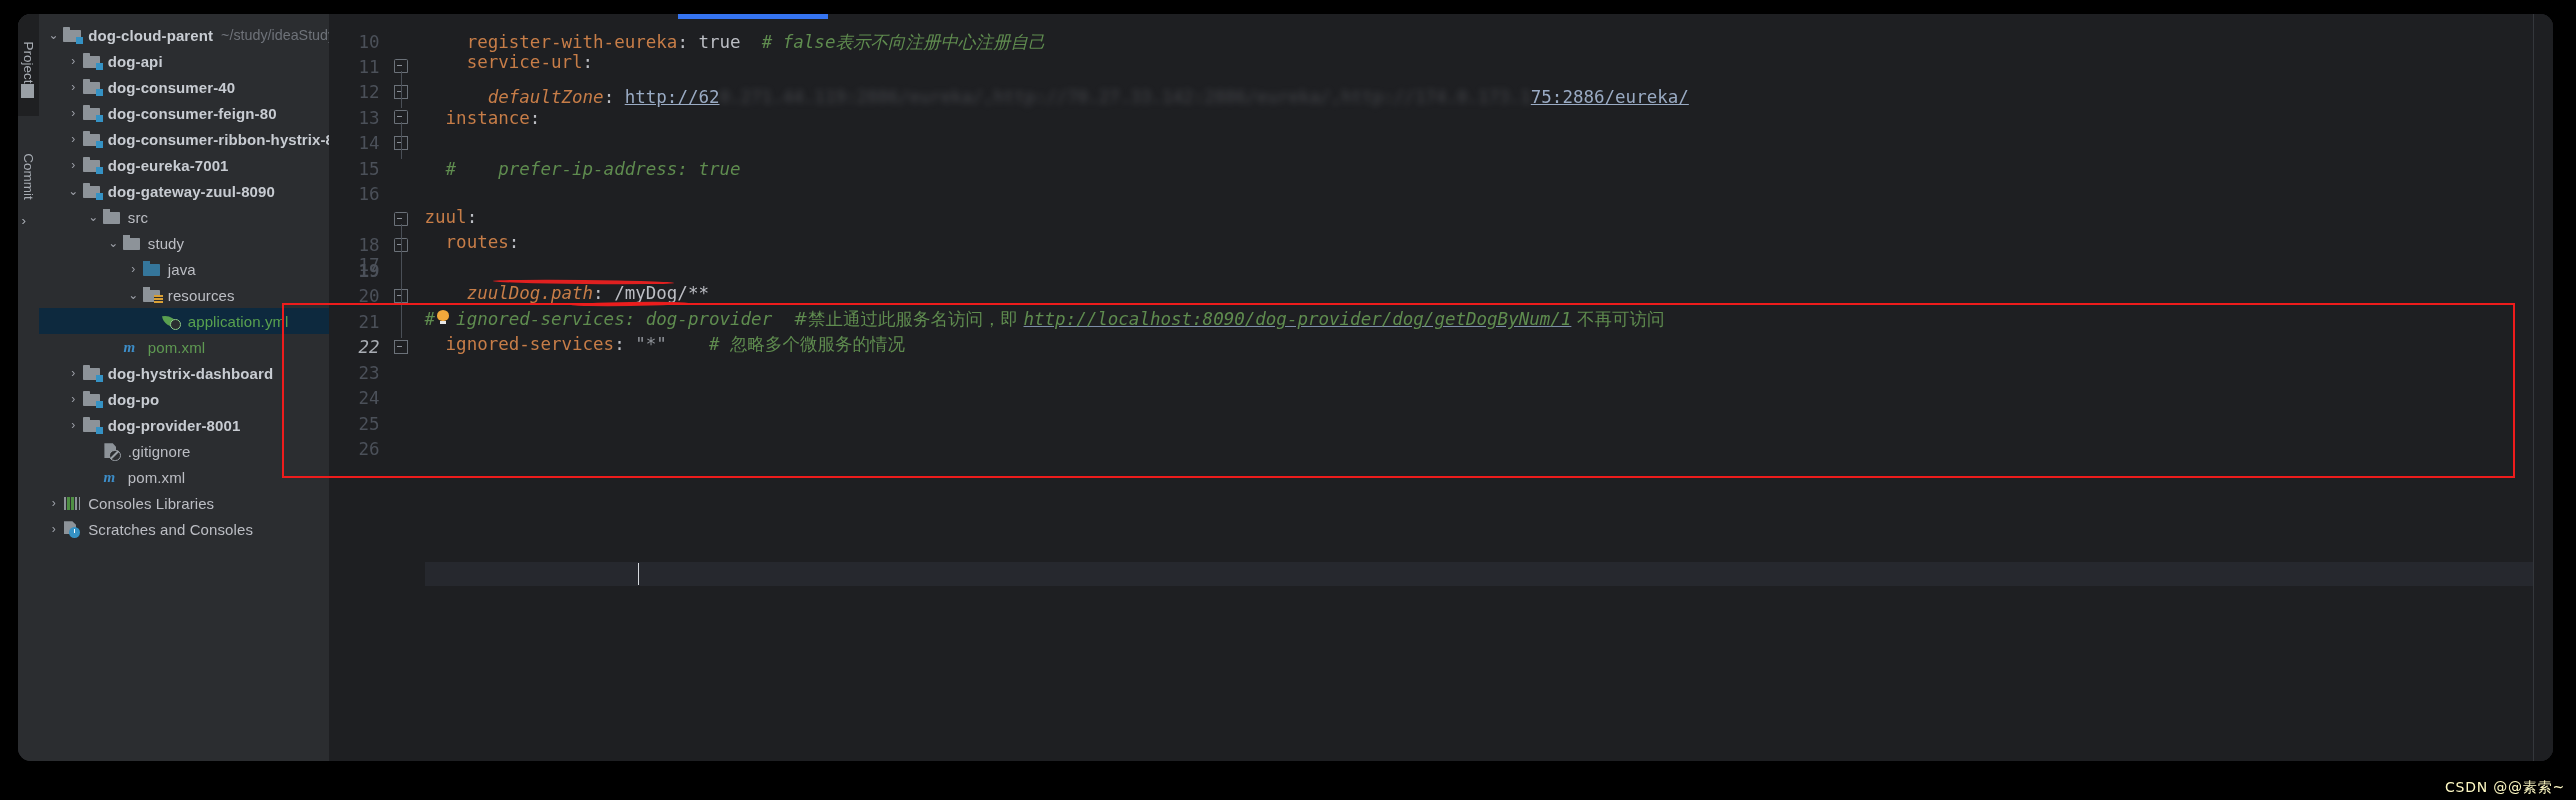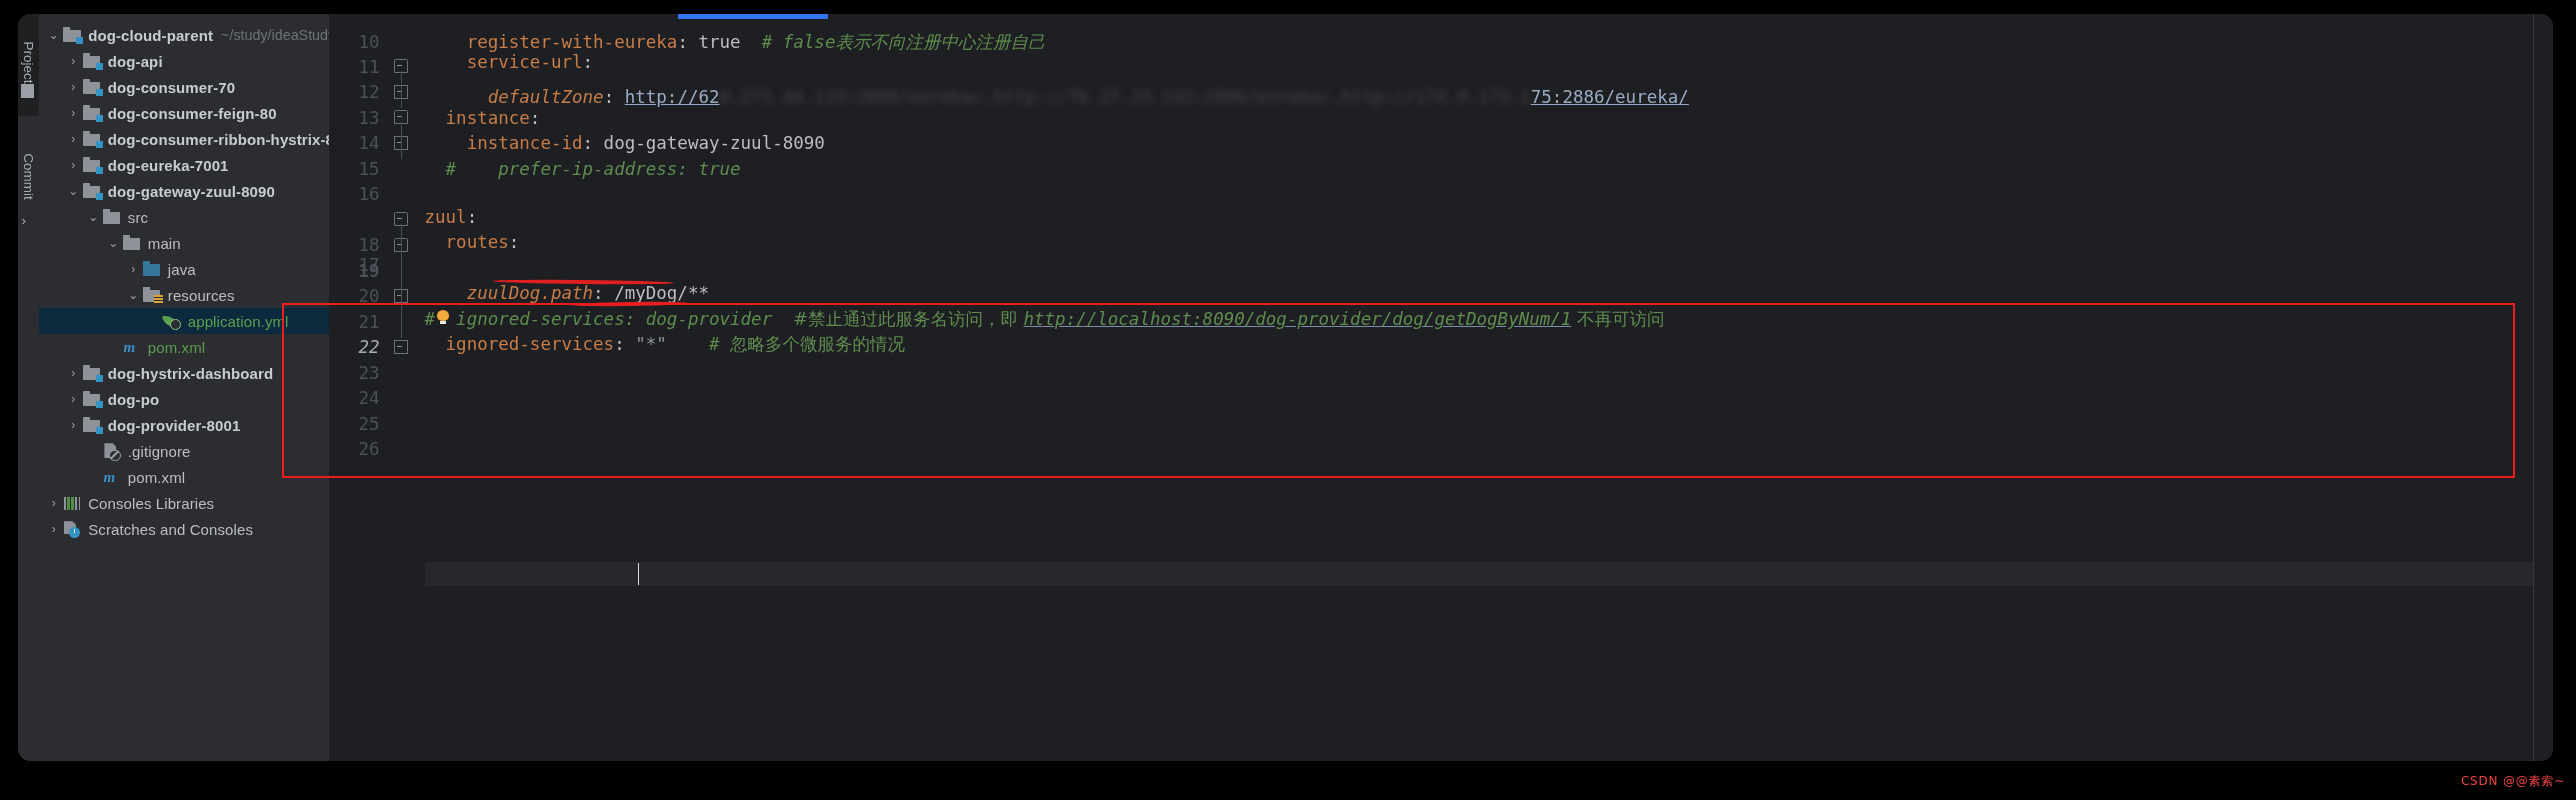--- a/index.html
+++ b/index.html
@@ -236,23 +236,23 @@
 
   
   #rightstrip {
     position:absolute;right:0;top:0;bottom:0;width:19px;background:#1e1f22;
     border-left:0.8px solid #34373c;
   }
 
   
   #watermark {
     position:absolute;
-    right:11px; bottom:11px;
-    color:#ef4444;
-    font-size:12px;
+    right:11px; bottom:4px;
+    color:#fef9c3;
+    font-size:14px;
     letter-spacing:0.8px;
     font-family:"DejaVu Sans", sans-serif;
   }
 </style>
 </head>
 <body>
 
 <div id="root">
 
   <div id="ide">
@@ -285,21 +285,21 @@
           </span>
           <span class="lbl bold">dog-api</span>
         </div>
         <div class="row" style="padding-left: 26px;">
           <span class="arrow">›</span>
           <span class="ico">
             <span class="fold-tab"></span>
             <span class="fold-body"></span>
             <span class="fold-badge"></span>
           </span>
-          <span class="lbl bold">dog-consumer-70</span>
+          <span class="lbl bold">dog-consumer-40</span>
         </div>
         <div class="row" style="padding-left: 26px;">
           <span class="arrow">›</span>
           <span class="ico">
             <span class="fold-tab"></span>
             <span class="fold-body"></span>
             <span class="fold-badge"></span>
           </span>
           <span class="lbl bold">dog-consumer-feign-80</span>
         </div>
@@ -337,21 +337,21 @@
             <span class="fold-plain"></span>
           </span>
           <span class="lbl plain">src</span>
         </div>
         <div class="row" style="padding-left: 66px;">
           <span class="arrow">⌄</span>
           <span class="ico">
             <span class="fold-plain-tab"></span>
             <span class="fold-plain"></span>
           </span>
-          <span class="lbl plain">main</span>
+          <span class="lbl plain">study</span>
         </div>
         <div class="row" style="padding-left: 86px;">
           <span class="arrow">›</span>
           <span class="ico">
             <span class="fold-java-tab"></span>
             <span class="fold-java"></span>
           </span>
           <span class="lbl plain">java</span>
         </div>
         <div class="row" style="padding-left: 86px;">
@@ -500,21 +500,20 @@
         
         <div class="cline" style="top:38px"><span class="tok-key">    service-url</span><span class="tok-val">:</span></div>
 
         
         <div class="cline" style="top:73px"><span class="tok-keyi">      defaultZone</span><span class="tok-val">: </span><span class="tok-link">http://62</span><span class="blurred">0.271.44.119:2886/eureka/,http://70.27.33.142:2886/eureka/,http://174.0.173.1</span><span class="tok-link">75:2886/eureka/</span></div>
 
         
         <div class="cline" style="top:94px"><span class="tok-key">  instance</span><span class="tok-val">:</span></div>
 
         
-        <div class="cline" style="top:119px"><span class="tok-key">    instance-id</span><span class="tok-val">: dog-gateway-zuul-8090</span></div>
 
         
         <div class="cline" style="top:145px"><span class="tok-com">  #    prefer-ip-address: true</span></div>
 
         
         <div class="cline" style="top:193px"><span class="tok-key">zuul</span><span class="tok-val">:</span></div>
 
         
         <div class="cline" style="top:218px"><span class="tok-key">  routes</span><span class="tok-val">:</span></div>
 

